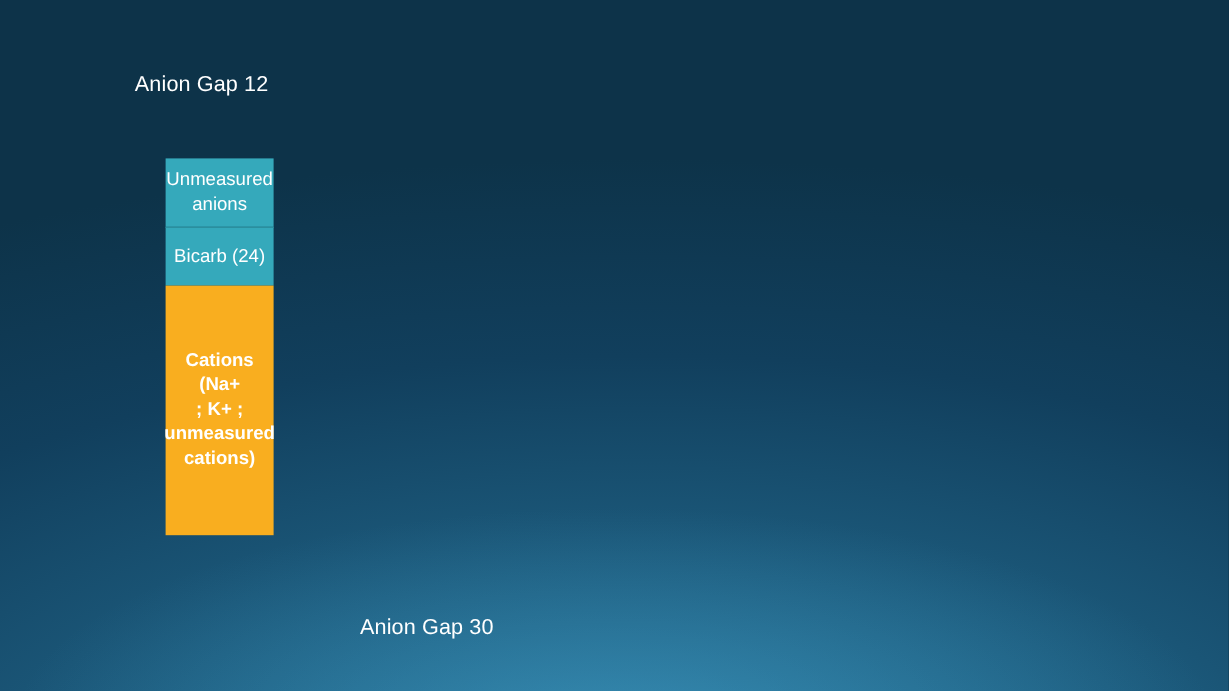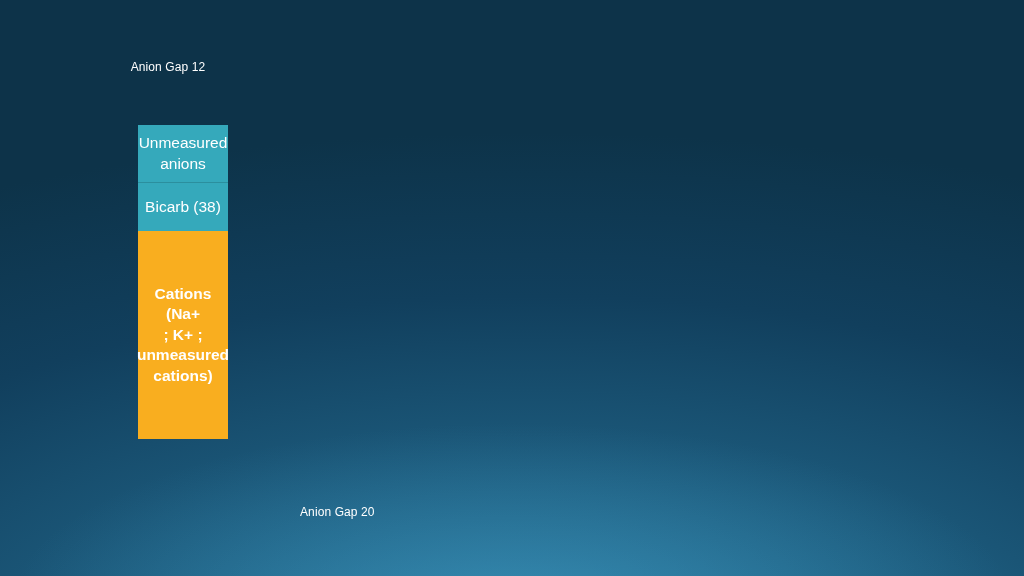--- a/index.html
+++ b/index.html
@@ -22,21 +22,21 @@
     content:"";
     position:absolute; inset:0;
     background: radial-gradient(ellipse 70% 45% at 50% 105%, rgba(70,160,200,.45) 0%, rgba(70,160,200,0) 70%);
     pointer-events:none;
   }
   #slide > * { position: relative; z-index: 2; }
 
   .col-title {
     position: absolute;
     text-align: center;
-    font-size: 12px;
+    font-size: 18px;
     letter-spacing: .1px;
     color: #ffffff;
     white-space: nowrap;
   }
 
   .bar {
     position: absolute;
     box-sizing: border-box;
   }
   .seg {
@@ -59,22 +59,22 @@
 </head>
 <body>
 
 <div id="slide">
 
   <div class="col-title" style="left:108px; top:60px; width:120px;">Anion Gap 12</div>
 
   <div class="bar" style="left:108px; top:111px; width:120px; height:431px;">
     <div class="seg teal multi" style="height:57px;">Unmeasured
 anions</div>
-    <div class="seg teal" style="height:49px;">Bicarb (38)</div>
+    <div class="seg teal" style="height:49px;">Bicarb (24)</div>
     <div class="seg orange multi" style="height:208px;font-weight:bold;">Cations (Na+
 ; K+ ;
 unmeasured
 cations)</div>
   </div>
 
-  <div class="col-title" style="left:300px; top:60px; width:120px; text-align:left;">Anion Gap 20</div>
+  <div class="col-title" style="left:300px; top:60px; width:120px; text-align:left;">Anion Gap 30</div>
 
 </div>
 
 </body></html>

